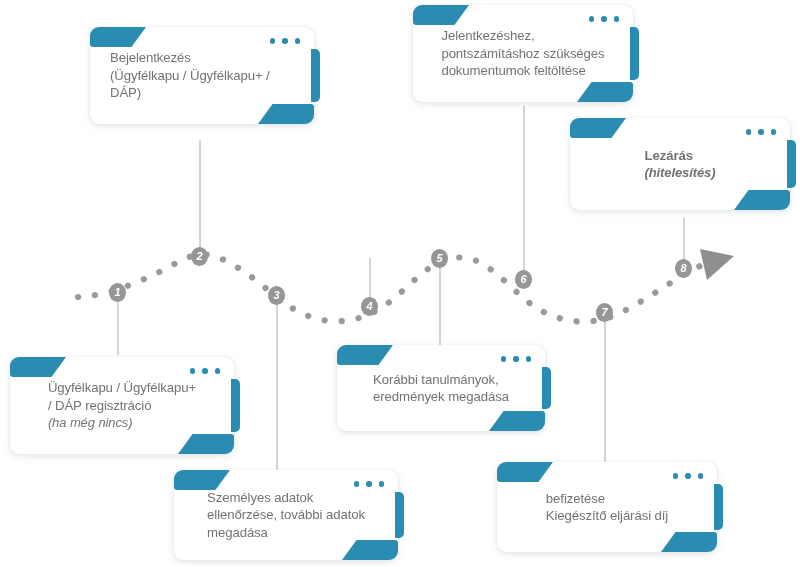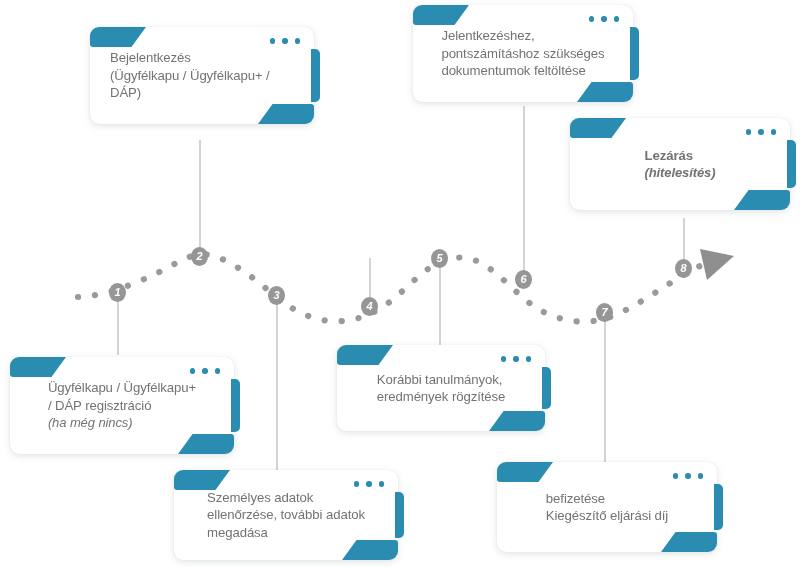--- a/index.html
+++ b/index.html
@@ -219,21 +219,21 @@
     <span class="tab-tl"></span>
     <span class="bar-r"></span>
     <span class="tab-br"></span>
     <span class="dots">
       <i></i>
         <i></i>
         <i></i>
     </span>
     <div class="card-text">
       <div>Korábbi tanulmányok,</div>
-      <div>eredmények rögzítése</div>
+      <div>eredmények megadása</div>
     </div>
   </div>
 
   <div class="card" style="left:413px; top:5px; width:220px; height:97px;">
     <span class="tab-tl"></span>
     <span class="bar-r"></span>
     <span class="tab-br"></span>
     <span class="dots">
       <i></i>
         <i></i>

